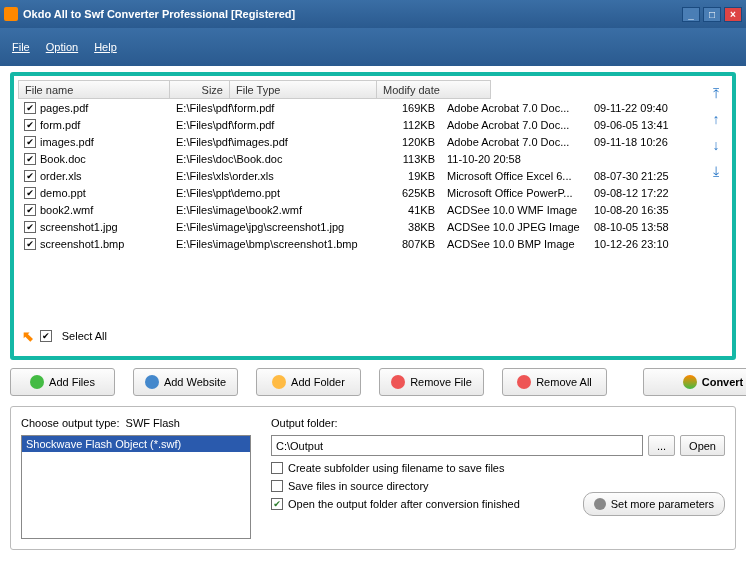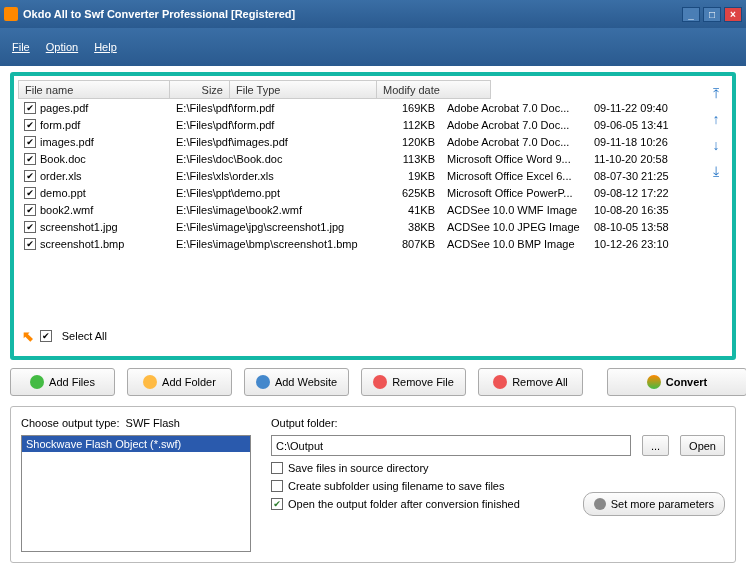--- a/index.html
+++ b/index.html
@@ -24,36 +24,36 @@
 .chk{width:12px;height:12px;border:1px solid #666;margin-right:4px;display:inline-flex;align-items:center;justify-content:center;font-size:9px;background:#fff}
 .col-name{width:152px}
 .col-path{width:211px}
 .col-size{width:60px;justify-content:flex-end;text-align:right}
 .col-type{width:147px}
 .col-date{width:114px}
 .sidecol{width:24px;display:flex;flex-direction:column;align-items:center;padding-top:4px;gap:8px}
 .arrowbtn{width:18px;height:18px;display:flex;align-items:center;justify-content:center;color:#2a78c8;font-size:14px;cursor:pointer}
 .selrow{display:flex;align-items:center;margin:6px 0 8px 4px;gap:6px}
 .uparrow{color:#f80;font-size:14px;font-weight:bold}
-.btnrow{display:flex;gap:12px;margin-bottom:10px}
+.btnrow{display:flex;gap:18px;margin-bottom:10px}
 .btn{height:28px;border:1px solid #aaa;border-radius:3px;background:linear-gradient(#fdfdfd,#e9e9e9);display:flex;align-items:center;justify-content:center;padding:0 10px;cursor:pointer;gap:5px;min-width:105px}
 .btn.convert{min-width:140px;font-weight:bold}
 .bicon{width:14px;height:14px;border-radius:7px;display:inline-block}
 .ic-add{background:#4b4}
 .ic-folder{background:#fb4}
 .ic-web{background:#48c}
 .ic-remove{background:#e55}
 .ic-conv{background:linear-gradient(#f80,#4b4)}
 .bottom{border:1px solid #bbb;border-radius:3px;padding:10px;display:flex;gap:20px}
 .leftcol{width:230px}
 .rightcol{flex:1}
 .lbl{margin-bottom:6px;display:block}
-.listbox{border:1px solid #888;height:117px;background:#fff}
+.listbox{border:1px solid #888;height:104px;background:#fff}
 .listitem{background:#2a5aad;color:#fff;padding:2px 4px}
-.outrow{display:flex;gap:11px;margin-bottom:3px}
+.outrow{display:flex;gap:5px;margin-bottom:3px}
 .txtin{flex:1;border:1px solid #888;height:21px;padding:2px 4px;background:#fff}
 .smbtn{height:21px;border:1px solid #aaa;background:linear-gradient(#fdfdfd,#e9e9e9);padding:0 8px;cursor:pointer;border-radius:2px}
 .chkrow{display:flex;align-items:center;margin:6px 0;gap:5px}
 .chkboxo{width:12px;height:12px;border:1px solid #666;display:inline-flex;align-items:center;justify-content:center;font-size:9px;color:#2a7a2a;background:#fff}
 .morerow{display:flex;justify-content:flex-end;margin-top:-24px}
 .morebtn{border:1px solid #aaa;background:linear-gradient(#fdfdfd,#e9e9e9);padding:5px 10px;cursor:pointer;border-radius:10px;display:flex;align-items:center;gap:5px}
 .gear{width:12px;height:12px;border-radius:6px;background:#888}
 </style>
 </head>
 <body>
@@ -113,21 +113,20 @@
               <div class="td col-type">Adobe Acrobat 7.0 Doc...</div>
               <div class="td col-date">09-11-18 10:26</div>
             </div>
             <div class="tr">
               <div class="td col-name">
                 <span class="chk">✔</span>
                 <span>Book.doc</span>
               </div>
               <div class="td col-path">E:\Files\doc\Book.doc</div>
               <div class="td col-size">113KB</div>
-              <div class="td col-type">Microsoft Office Word 9...</div>
               <div class="td col-date">11-10-20 20:58</div>
             </div>
             <div class="tr">
               <div class="td col-name">
                 <span class="chk">✔</span>
                 <span>order.xls</span>
               </div>
               <div class="td col-path">E:\Files\xls\order.xls</div>
               <div class="td col-size">19KB</div>
               <div class="td col-type">Microsoft Office Excel 6...</div>
@@ -191,26 +190,26 @@
   </div>
 
   <div style="height:8px"></div>
 
   <div class="btnrow">
     <div class="btn">
         <span class="bicon ic-add"></span>
         <span>Add Files</span>
       </div>
     <div class="btn">
+        <span class="bicon ic-web"></span>
+        <span>Add Website</span>
+      </div>
+    <div class="btn">
         <span class="bicon ic-folder"></span>
         <span>Add Folder</span>
-      </div>
-    <div class="btn">
-        <span class="bicon ic-web"></span>
-        <span>Add Website</span>
       </div>
     <div class="btn">
         <span class="bicon ic-remove"></span>
         <span>Remove File</span>
       </div>
     <div class="btn">
         <span class="bicon ic-remove"></span>
         <span>Remove All</span>
       </div>
     <div style="flex:1"></div>
@@ -229,25 +228,25 @@
     </div>
     <div class="rightcol">
       <div class="lbl">Output folder:</div>
       <div class="outrow">
         <input class="txtin" value="C:\Output" style="">
         <button class="smbtn">...</button>
         <button class="smbtn">Open</button>
       </div>
       <div class="chkrow">
           <span class="chkboxo"></span>
-          <span>Save files in source directory</span>
+          <span>Create subfolder using filename to save files</span>
         </div>
       <div class="chkrow">
           <span class="chkboxo"></span>
-          <span>Create subfolder using filename to save files</span>
+          <span>Save files in source directory</span>
         </div>
       <div class="chkrow">
           <span class="chkboxo">✔</span>
           <span>Open the output folder after conversion finished</span>
         </div>
       <div class="morerow">
         <div class="morebtn">
             <span class="gear"></span>
             <span>Set more parameters</span>
           </div>

